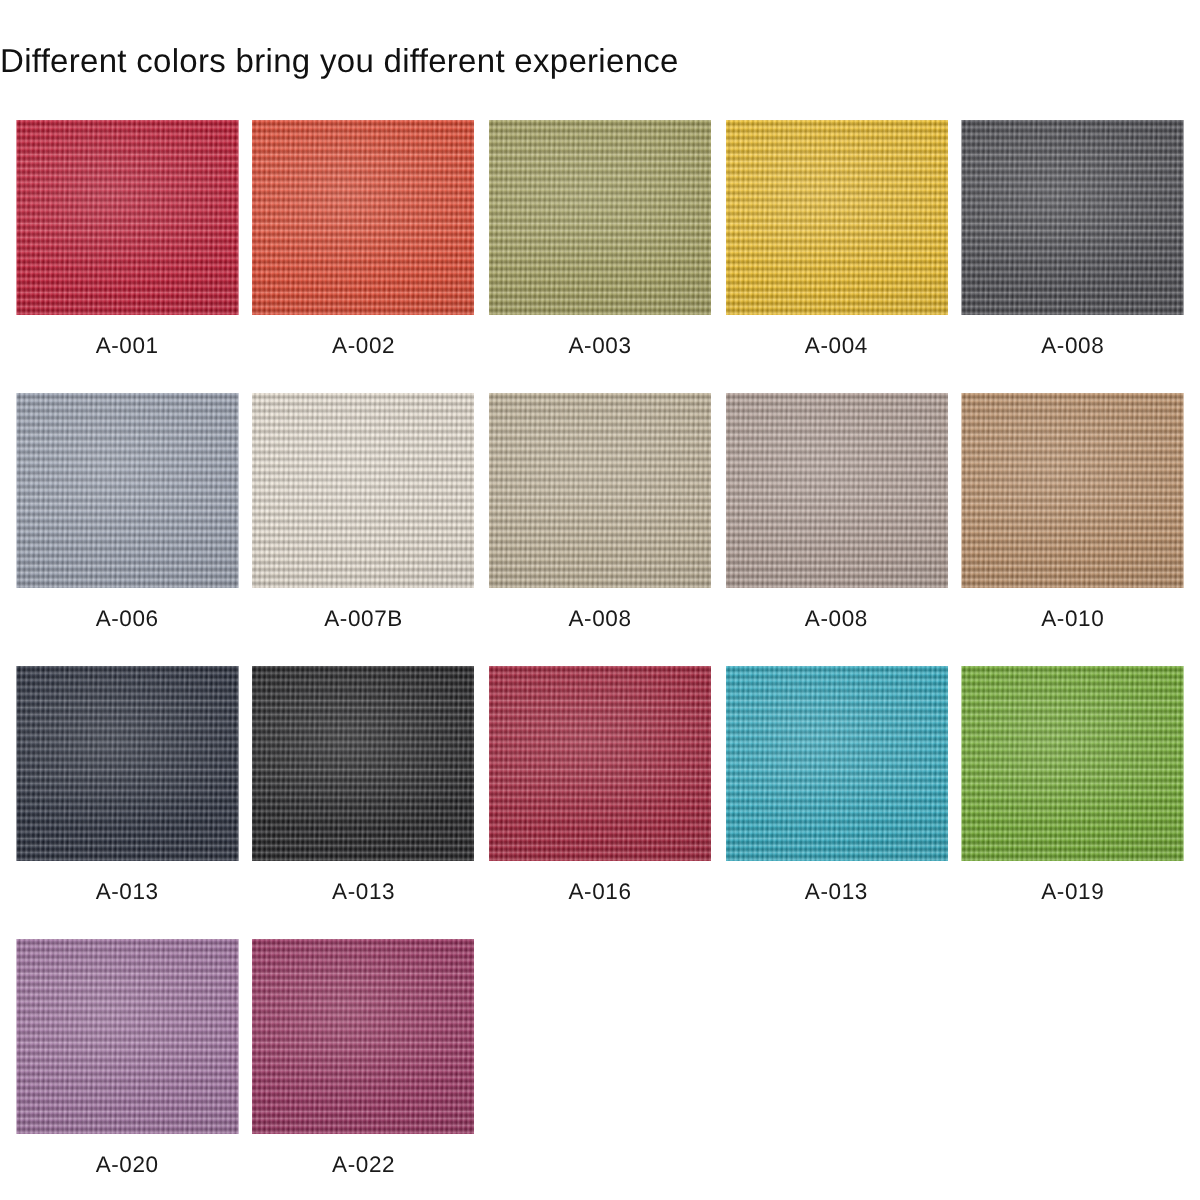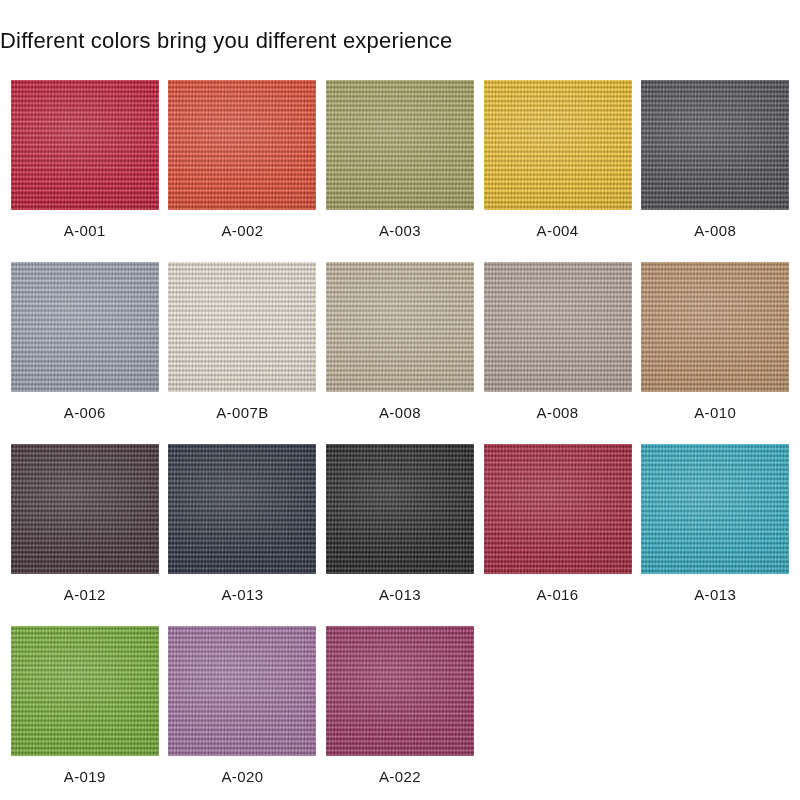--- a/index.html
+++ b/index.html
@@ -229,31 +229,20 @@
             <div class="weave-h"></div>
             <div class="weave-v"></div>
             <div class="weave-d"></div>
             <div class="sheen"></div>
           </div>
         </div>
         <div class="label">A-010</div>
       </div>
       <div class="cell">
         <div class="swatch-wrap">
-          <div class="swatch" style="background: rgb(62, 43, 49);">
-            <div class="weave-h"></div>
-            <div class="weave-v"></div>
-            <div class="weave-d"></div>
-            <div class="sheen"></div>
-          </div>
-        </div>
-        <div class="label">A-012</div>
-      </div>
-      <div class="cell">
-        <div class="swatch-wrap">
           <div class="swatch" style="background: rgb(36, 42, 58);">
             <div class="weave-h"></div>
             <div class="weave-v"></div>
             <div class="weave-d"></div>
             <div class="sheen"></div>
           </div>
         </div>
         <div class="label">A-013</div>
       </div>
       <div class="cell">

